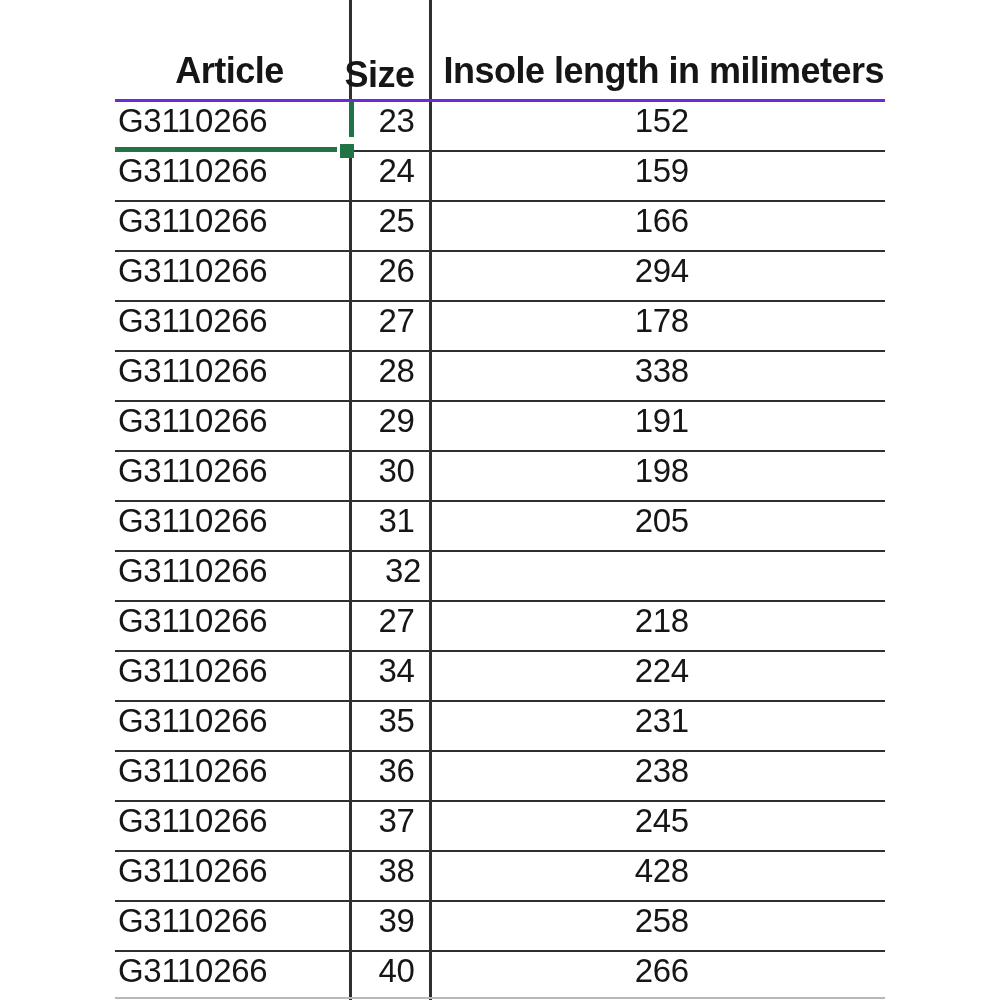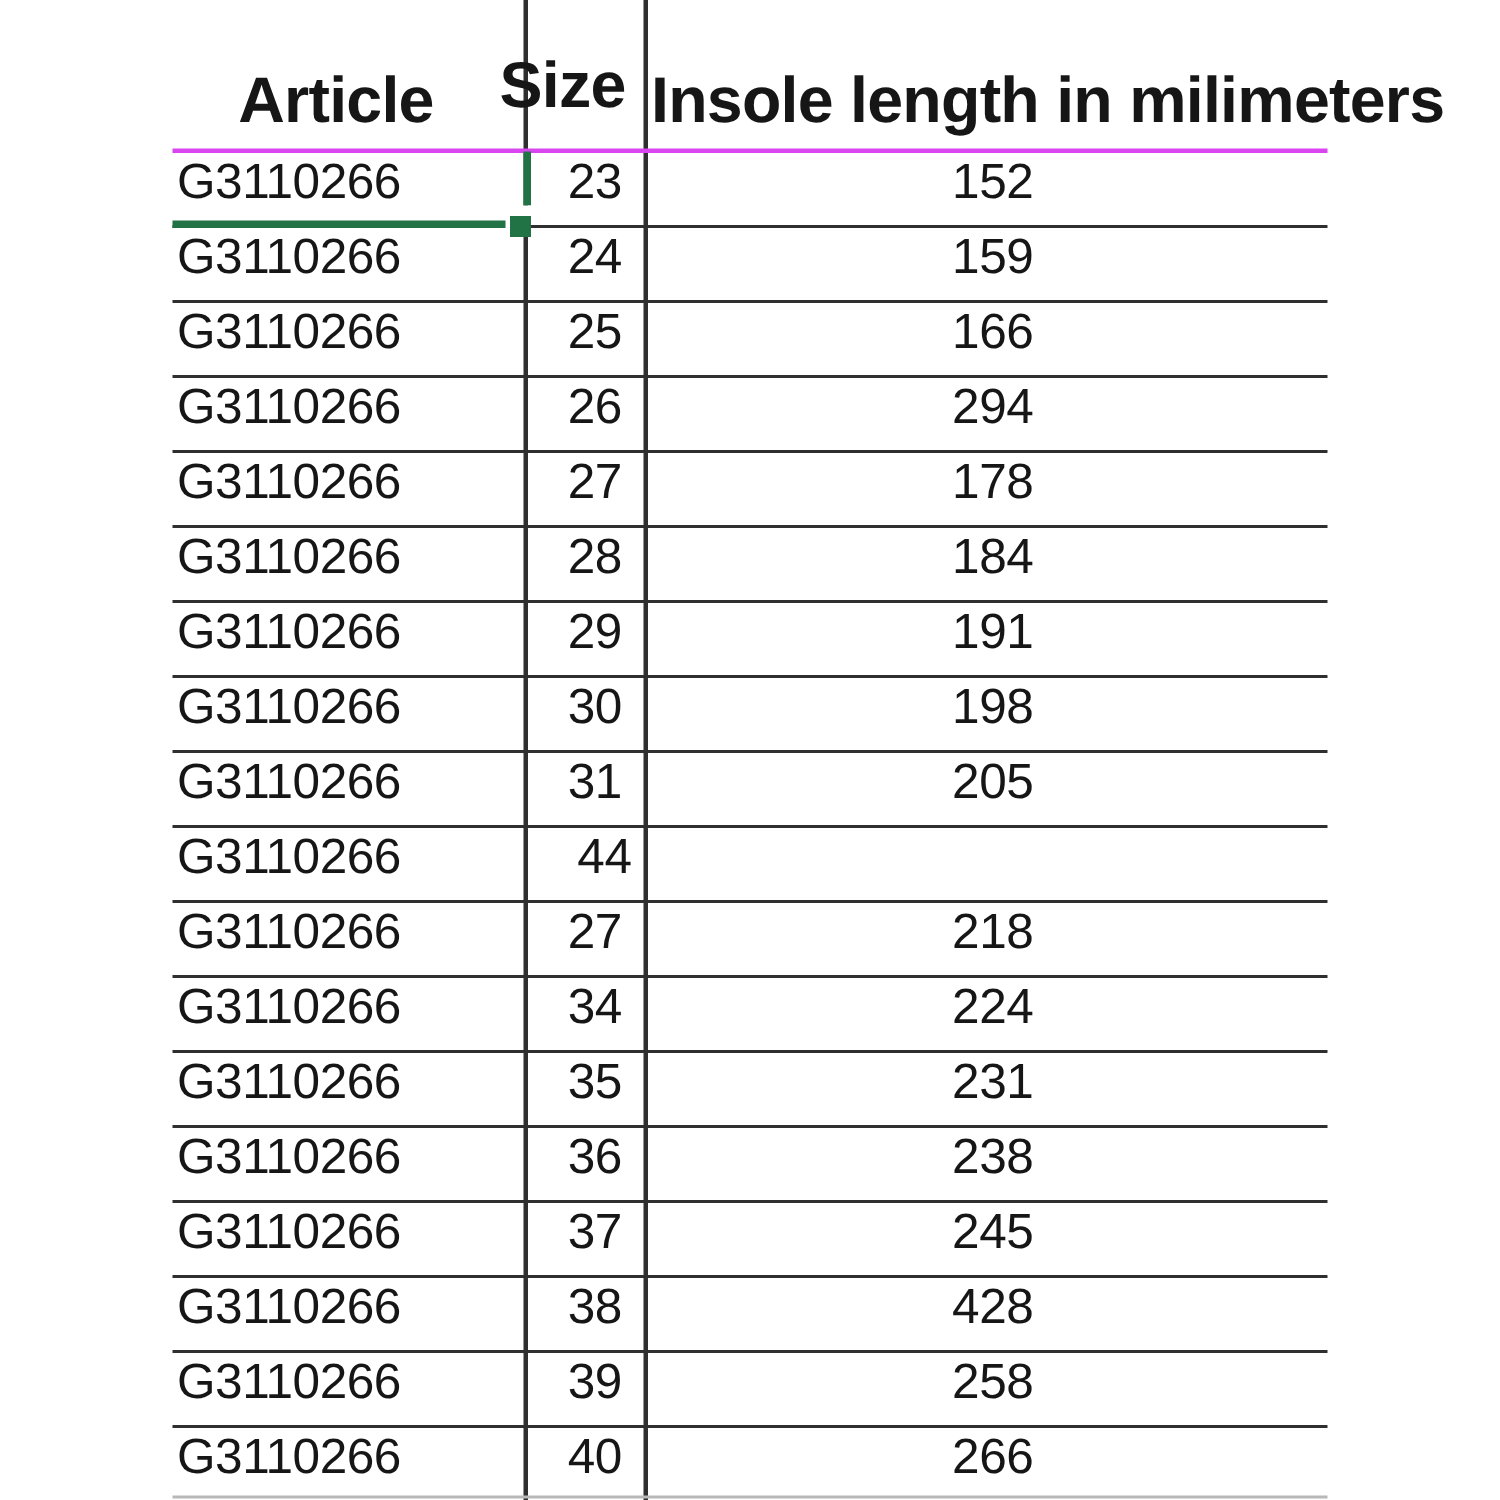--- a/index.html
+++ b/index.html
@@ -35,37 +35,37 @@
     width: 770px;
   }
   .row {
     display: flex;
     box-sizing: border-box;
     width: 770px;
   }
   .header-row {
     height: 102px;
     align-items: flex-end;
-    border-bottom: 3px solid #d946ef;
+    border-bottom: 3px solid #6d28d9;
     font-weight: bold;
-    font-size: 43px;
+    font-size: 36px;
     letter-spacing: -0.5px;
   }
   .data-row {
     height: 50px;
     border-bottom: 2px solid #2f2f2f;
     font-size: 33px;
     letter-spacing: -0.3px;
   }
   .cell { box-sizing: border-box; white-space: nowrap; overflow: visible; }
   .col-article { width: 234px; text-align: left;  padding-left: 3px; }
   .col-size    { width: 80px;  text-align: right; padding-right: 8px; }
   .col-insole  { width: 456px; text-align: center; margin-left: 16px; }
   .header-row .col-article { text-align: center; padding-left: 0; padding-bottom: 7px; }
-  .header-row .col-size    { padding-bottom: 17px; }
+  .header-row .col-size    { padding-bottom: 3px; }
   .header-row .col-insole  { text-align: left; padding-left: 5px; padding-bottom: 7px; }
 
   
   .bottom-rule {
     position: absolute;
     left: 115px;
     top: 997px;
     width: 770px;
     height: 2px;
     background: #b8b8b8;
@@ -121,21 +121,21 @@
 
     <div class="row data-row">
       <div class="cell col-article">G3110266</div>
       <div class="cell col-size">27</div>
       <div class="cell col-insole">178</div>
     </div>
 
     <div class="row data-row">
       <div class="cell col-article">G3110266</div>
       <div class="cell col-size">28</div>
-      <div class="cell col-insole">184</div>
+      <div class="cell col-insole">338</div>
     </div>
 
     <div class="row data-row">
       <div class="cell col-article">G3110266</div>
       <div class="cell col-size">29</div>
       <div class="cell col-insole">191</div>
     </div>
 
     <div class="row data-row">
       <div class="cell col-article">G3110266</div>
@@ -144,21 +144,21 @@
     </div>
 
     <div class="row data-row">
       <div class="cell col-article">G3110266</div>
       <div class="cell col-size">31</div>
       <div class="cell col-insole">205</div>
     </div>
 
     <div class="row data-row">
       <div class="cell col-article">G3110266</div>
-      <div class="cell col-size">44</div>
+      <div class="cell col-size">32</div>
     </div>
 
     <div class="row data-row">
       <div class="cell col-article">G3110266</div>
       <div class="cell col-size">27</div>
       <div class="cell col-insole">218</div>
     </div>
 
     <div class="row data-row">
       <div class="cell col-article">G3110266</div>

